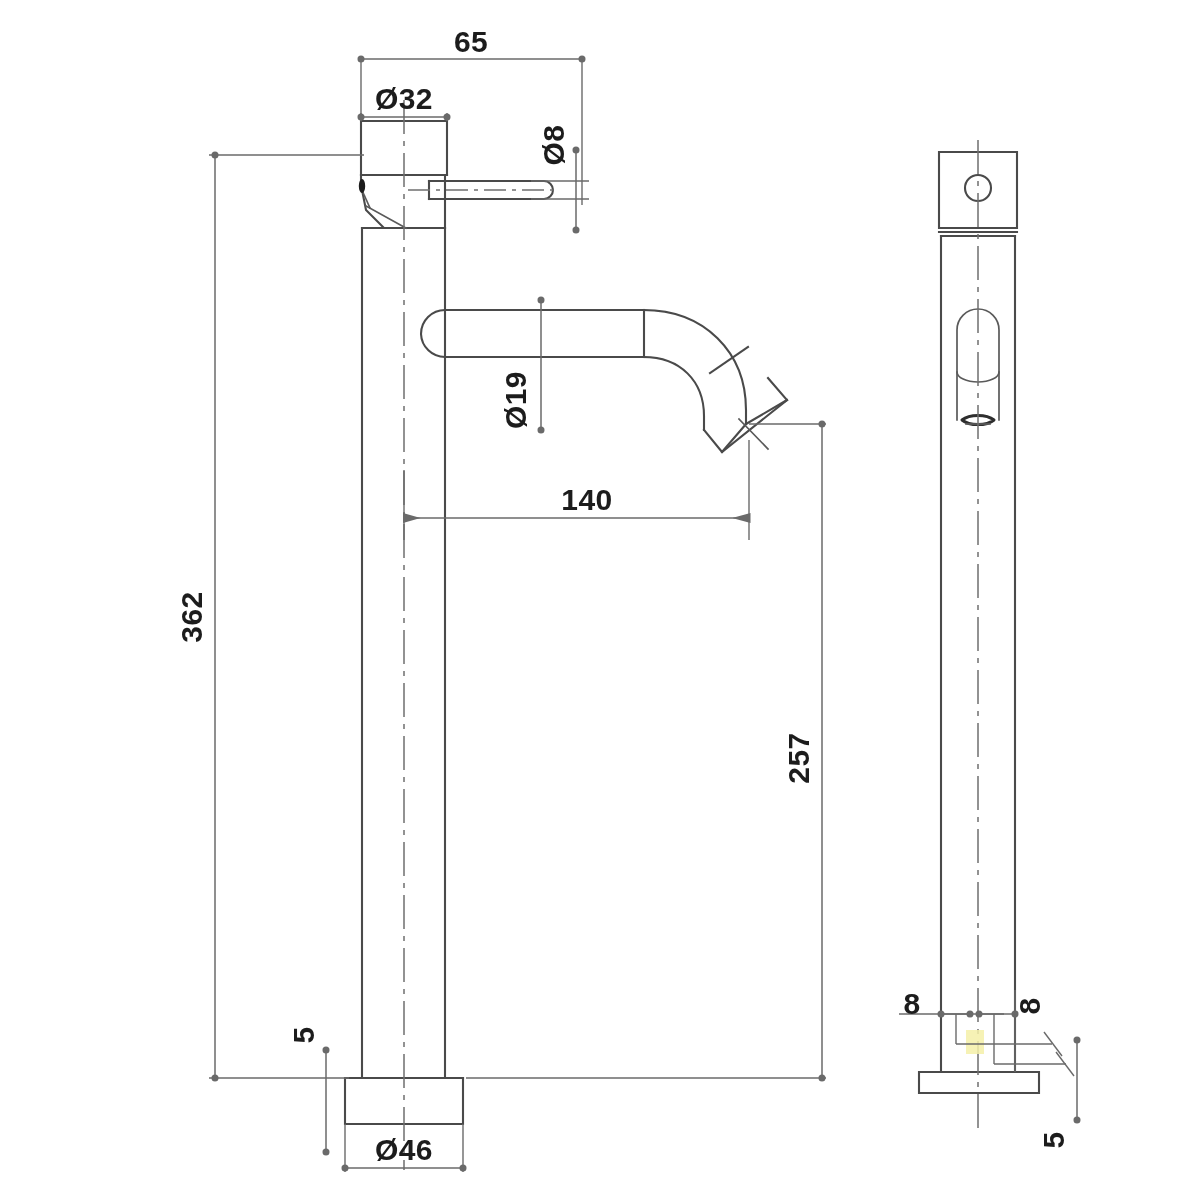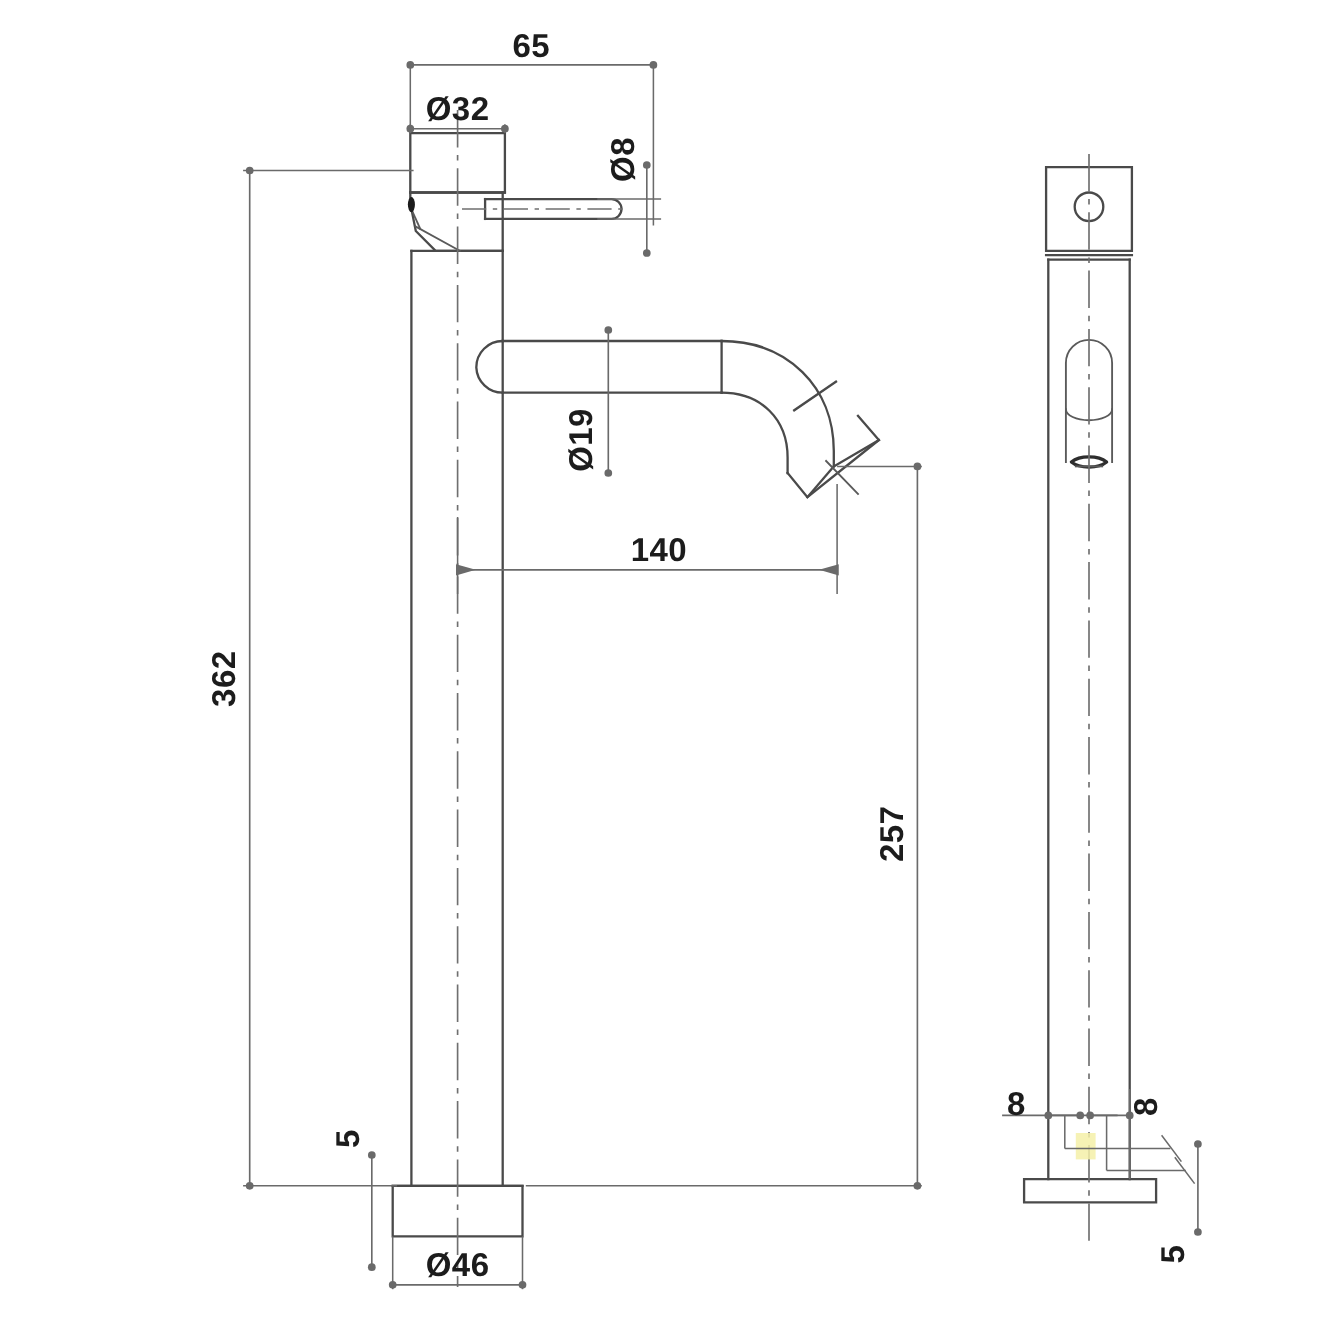--- a/index.html
+++ b/index.html
@@ -10,21 +10,21 @@
   }
   body {
     width: 1200px;
     height: 1200px;
     font-family: "Liberation Sans", sans-serif;
     overflow: hidden;
     position: relative;
   }
   #drawing-root {
     position: absolute;
-    left: 16px;
+    left: 4px;
     top: 0;
     width: 1055px;
     height: 1200px;
   }
   svg#cad {
     display: block;
     width: 1200px;
     height: 1200px;
     background: #ffffff;
   }

